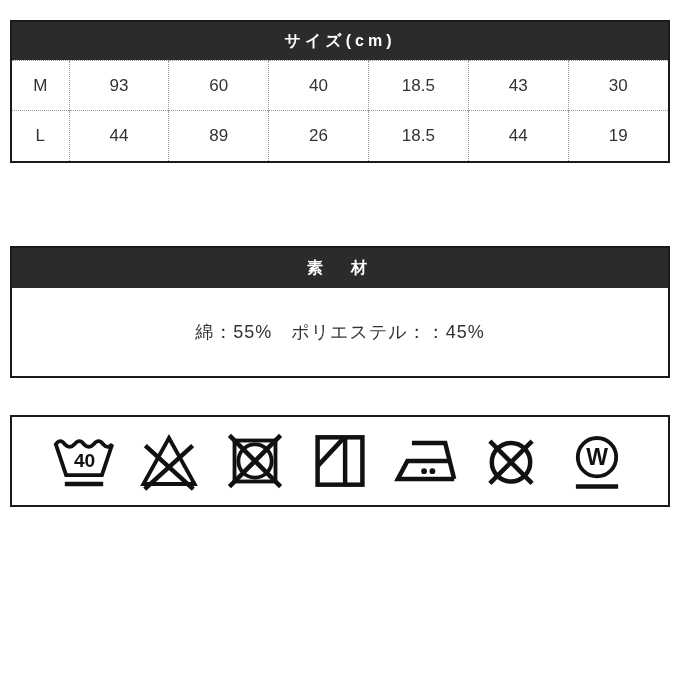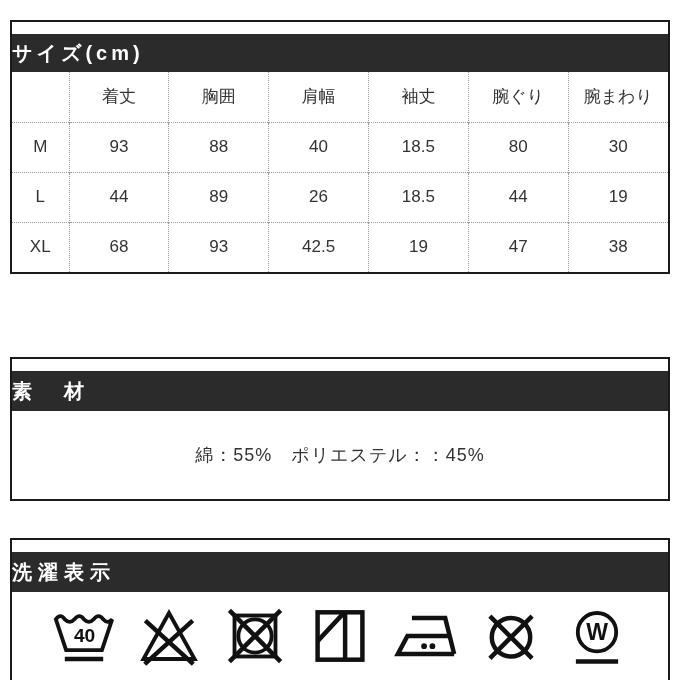--- a/index.html
+++ b/index.html
@@ -11,26 +11,26 @@
     --icon-stroke:#111111;
   }
   *{box-sizing:border-box;margin:0;padding:0;}
   html,body{width:680px;height:680px;background:#ffffff;overflow:hidden;}
   body{font-family:"Liberation Sans","DejaVu Sans",sans-serif;color:var(--body-text);}
   .page{width:680px;height:680px;padding:20px 10px 0 10px;}
   .section{width:660px;border:2px solid var(--border);background:#fff;}
   .section-header{
     background:var(--header-bg);
     color:var(--header-text);
+    text-align:center;
     font-weight:bold;
-    font-size:20px;
+    font-size:16px;
     height:38px;
     line-height:38px;
     letter-spacing:4px;
-    margin-top:12px;
   }
   .section-header.wide{letter-spacing:6px;height:40px;line-height:40px;}
 
   
   table.size-table{width:100%;border-collapse:collapse;table-layout:fixed;}
   table.size-table th,table.size-table td{
     height:50px;
     text-align:center;
     vertical-align:middle;
     font-size:17px;
@@ -80,67 +80,48 @@
       <colgroup>
         <col style="width:57px">
           <col>
           <col>
           <col>
           <col>
           <col>
           <col>
       </colgroup>
       <tbody>
-          <tr class="head-row">
-        <th></th>
-        <th>着丈</th>
-        <th>胸囲</th>
-        <th>肩幅</th>
-        <th>袖丈</th>
-        <th>腕ぐり</th>
-        <th>腕まわり</th>
-      </tr>
       <tr class="data-row">
         <th>M</th>
         <td>93</td>
-        <td>88</td>
+        <td>60</td>
         <td>40</td>
         <td>18.5</td>
-        <td>80</td>
+        <td>43</td>
         <td>30</td>
       </tr>
       <tr class="data-row">
         <th>L</th>
         <td>44</td>
         <td>89</td>
         <td>26</td>
         <td>18.5</td>
         <td>44</td>
         <td>19</td>
       </tr>
-      <tr class="data-row">
-        <th>XL</th>
-        <td>68</td>
-        <td>93</td>
-        <td>42.5</td>
-        <td>19</td>
-        <td>47</td>
-        <td>38</td>
-      </tr>
     </tbody>
       </table>
   </div>
 
   <div class="section material-section">
     <div class="section-header wide">素　材</div>
     <div class="material-body">綿：55%　ポリエステル：：45%</div>
   </div>
 
   <div class="section wash-section">
-    <div class="section-header wide">洗濯表示</div>
     <div class="wash-body">
 
       <span class="wash-symbol">
         <svg viewBox="0 0 100 100">
           <path class="stroke" d="M6,24 Q13,14 20,24 Q28,32 35,24 Q43,14 50,24 Q58,32 65,24 Q73,14 80,24 Q87,32 94,24 L78,72 L22,72 Z"></path>
           <text x="51" y="60" font-size="30">40</text>
           <path class="stroke-thick" d="M20,86 L80,86"></path>
         </svg>
       </span>
 

